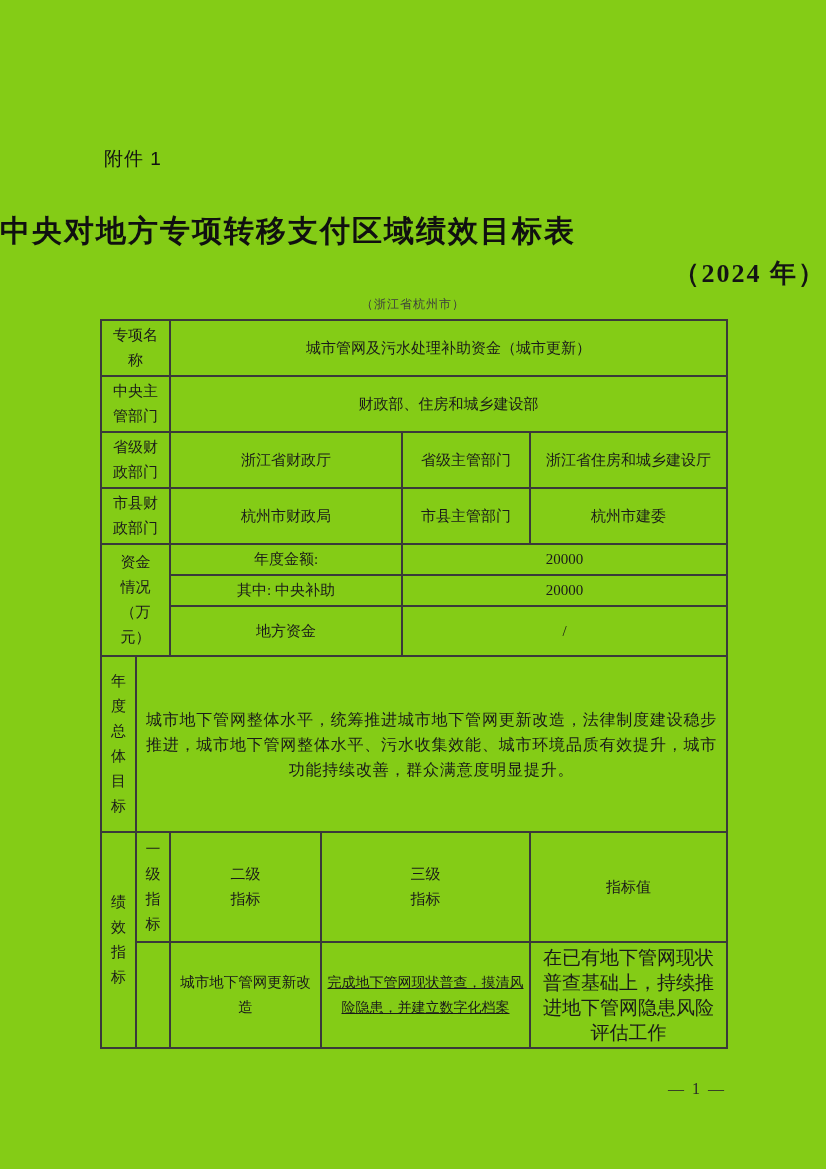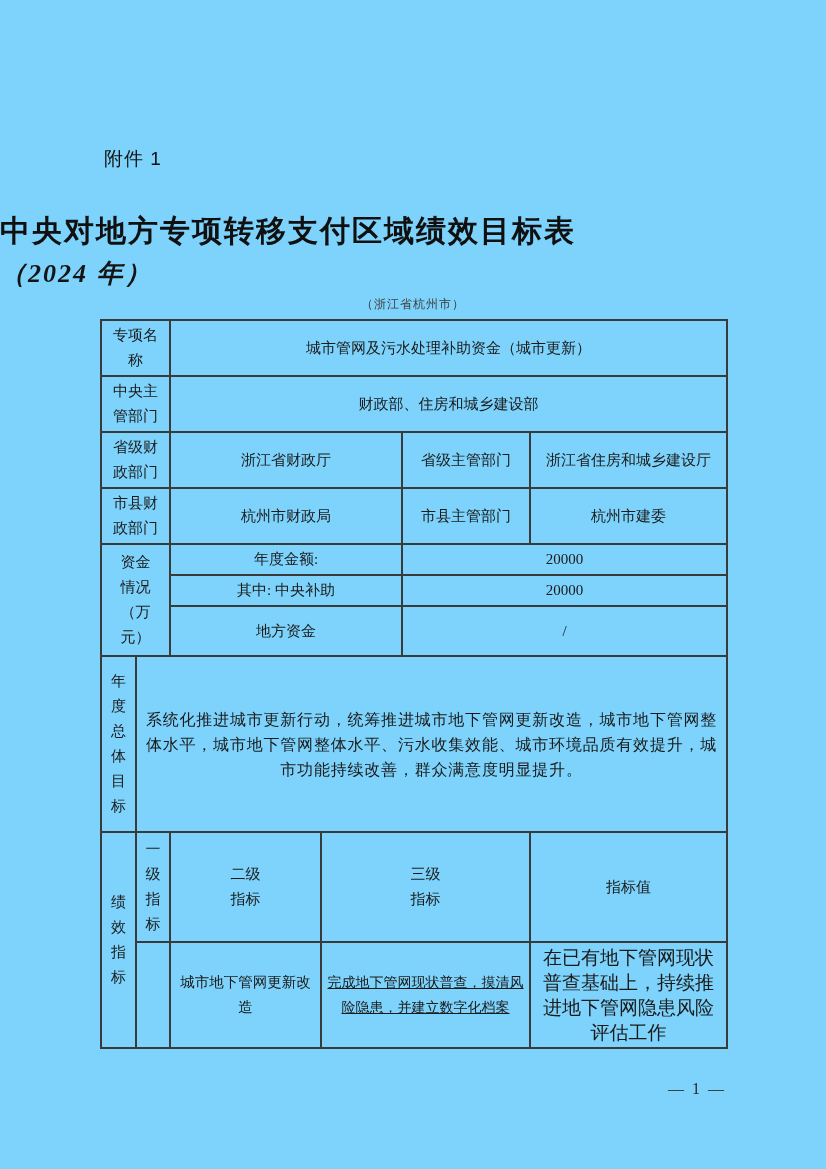--- a/index.html
+++ b/index.html
@@ -1,21 +1,21 @@
 <!DOCTYPE html>
 <html><head>
 <meta charset="utf-8">
 <style>
   * { margin: 0; padding: 0; box-sizing: border-box; }
   html, body { background: #ffffff; }
   .page {
     position: relative;
     width: 826px;
     height: 1169px;
-    background: #7dd3fc;
+    background: #84cc16;
     font-family: "Liberation Serif", "DejaVu Serif", serif;
     color: #1e1e1e;
     overflow: hidden;
   }
   .attachment {
     position: absolute;
     left: 104px;
     top: 146px;
     font-family: "Liberation Sans", "DejaVu Sans", sans-serif;
     font-size: 19px;
@@ -29,26 +29,25 @@
     text-align: left;
     font-size: 30px;
     font-weight: bold;
     letter-spacing: 2px;
     color: #101010;
   }
   .doc-year {
     position: absolute;
     left: 0; right: 0;
     top: 256px;
-    text-align: left;
+    text-align: right;
     font-size: 26px;
     font-weight: bold;
     letter-spacing: 2px;
     color: #141414;
-    font-style: italic;
   }
   .doc-region {
     position: absolute;
     left: 0; right: 0;
     top: 296px;
     text-align: center;
     font-size: 12px;
     letter-spacing: 1px;
     color: #3d3d3d;
   }
@@ -166,21 +165,21 @@
       <td colspan="2">/</td>
     </tr>
 
     <tr style="height:176px">
       <td class="vert-label lh27">年
 度
 总
 体
 目
 标</td>
-      <td colspan="5" class="goal-text">系统化推进城市更新行动，统筹推进城市地下管网更新改造，城市地下管网整体水平，城市地下管网整体水平、污水收集效能、城市环境品质有效提升，城市功能持续改善，群众满意度明显提升。</td>
+      <td colspan="5" class="goal-text">城市地下管网整体水平，统筹推进城市地下管网更新改造，法律制度建设稳步推进，城市地下管网整体水平、污水收集效能、城市环境品质有效提升，城市功能持续改善，群众满意度明显提升。</td>
     </tr>
 
     <tr style="height:110px">
       <td rowspan="2" class="vert-label lh27">绩
 效
 指
 标</td>
       <td class="vert-label lh26">一
 级
 指

